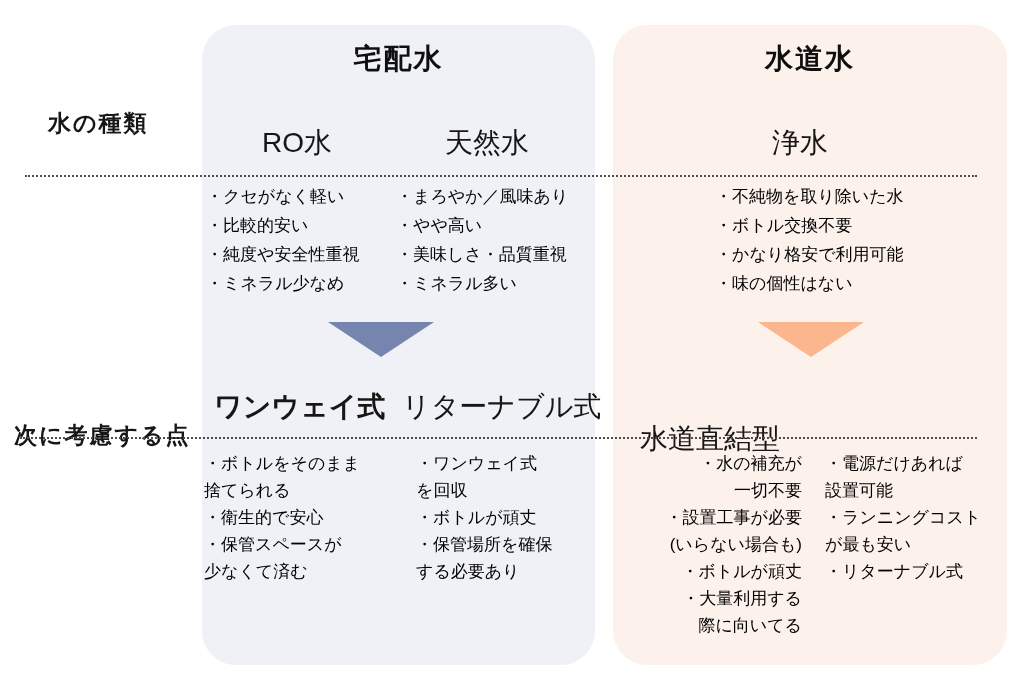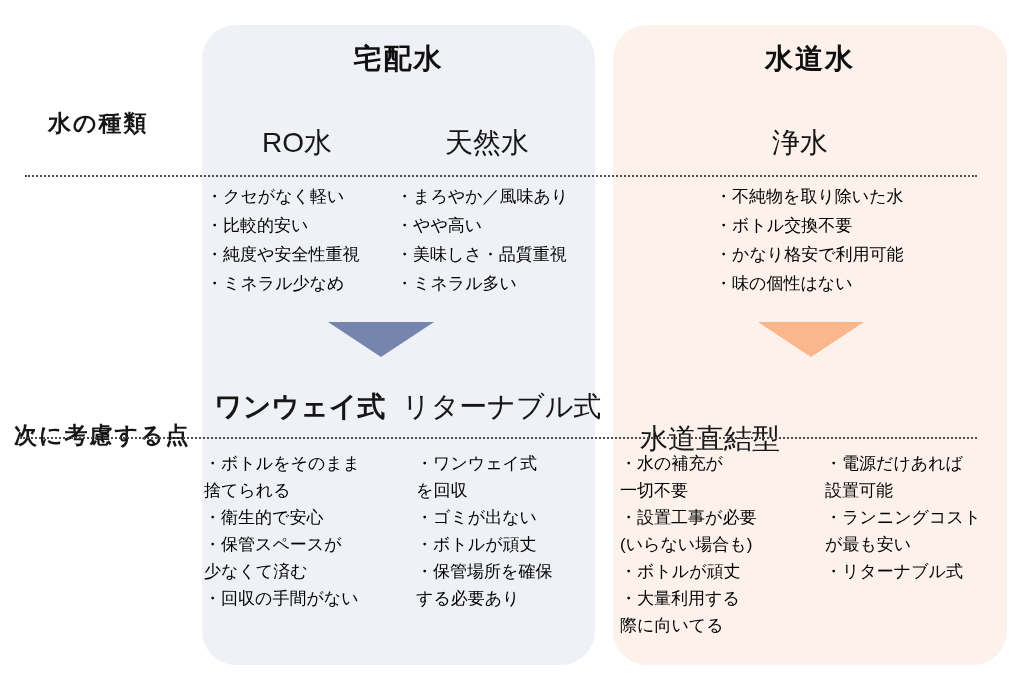--- a/index.html
+++ b/index.html
@@ -37,21 +37,21 @@
   .blist { position:absolute; font-size:17px; color:#000000; }
   .blist .item { white-space:pre-line; }
   .top-list .item { line-height:29px; }
   .bottom-list .item { line-height:27px; }
 
   .list-ro       { left:206px; top:182px; width:190px; }
   .list-natural  { left:396px; top:182px; width:205px; }
   .list-purified { left:715px; top:182px; width:220px; }
   .list-oneway     { left:204px; top:450px; width:188px; }
   .list-returnable { left:416px; top:450px; width:178px; }
-  .list-direct     { left:620px; top:450px; width:182px; }
+  .list-direct     { left:620px; top:450px; width:182px;text-align:right; }
   .list-tank       { left:825px; top:450px; width:188px; }
 
   .arrow { position:absolute; top:322px; width:0; height:0;
     border-left:53px solid transparent; border-right:53px solid transparent; }
   .arrow-delivered { left:328px; border-top:35px solid var(--delivered-arrow,#7585ad); }
   .arrow-tap { left:758px; border-top:35px solid var(--tap-arrow,#fbb68d); }
 </style>
 </head>
 <body>
 
@@ -99,26 +99,24 @@
   <div class="col-header hdr-direct">水道直結型</div>
 
   <div class="dotted dotted-2"></div>
 
   <div class="blist bottom-list list-oneway">
     <div class="item">・ボトルをそのまま
 捨てられる</div>
     <div class="item">・衛生的で安心</div>
     <div class="item">・保管スペースが
 少なくて済む</div>
-    <div class="item">・回収の手間がない</div>
   </div>
   <div class="blist bottom-list list-returnable">
     <div class="item">・ワンウェイ式
 を回収</div>
-    <div class="item">・ゴミが出ない</div>
     <div class="item">・ボトルが頑丈</div>
     <div class="item">・保管場所を確保
 する必要あり</div>
   </div>
   <div class="blist bottom-list list-direct">
     <div class="item">・水の補充が
 一切不要</div>
     <div class="item">・設置工事が必要
 (いらない場合も)</div>
     <div class="item">・ボトルが頑丈</div>

